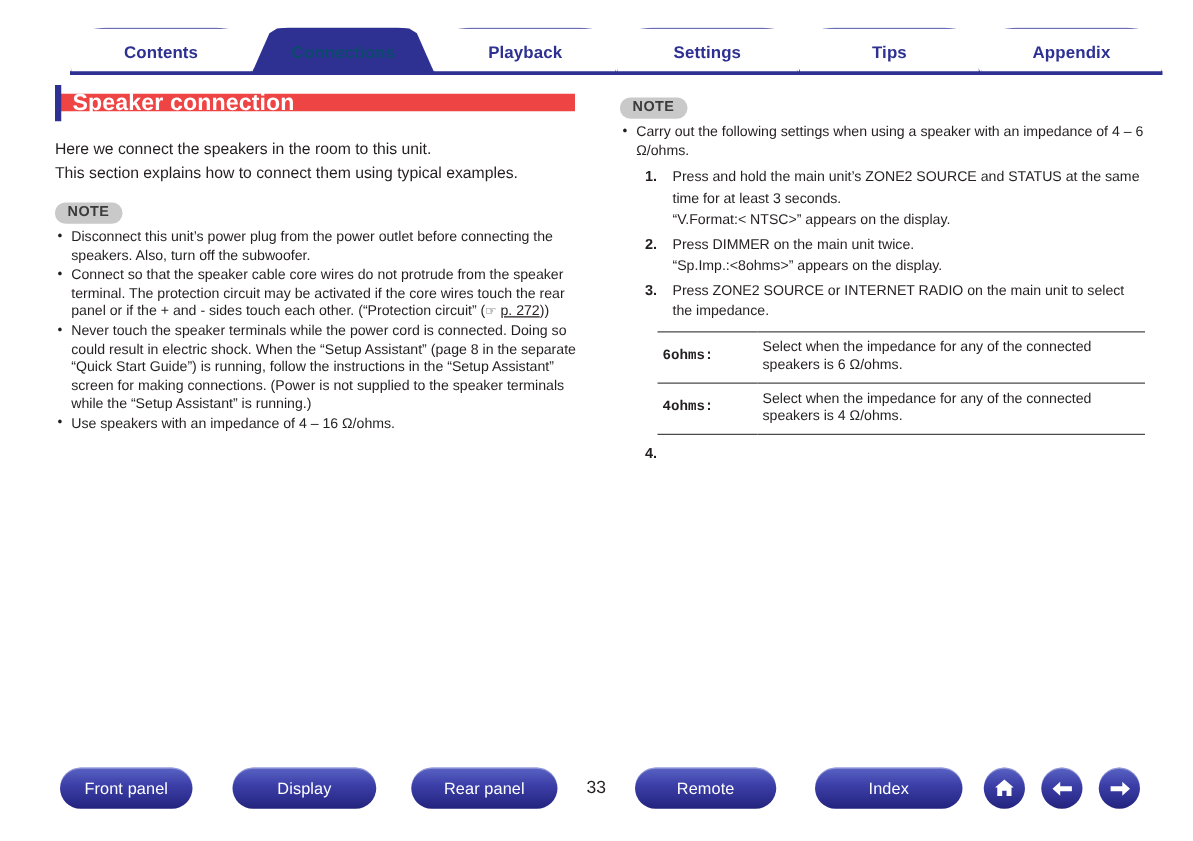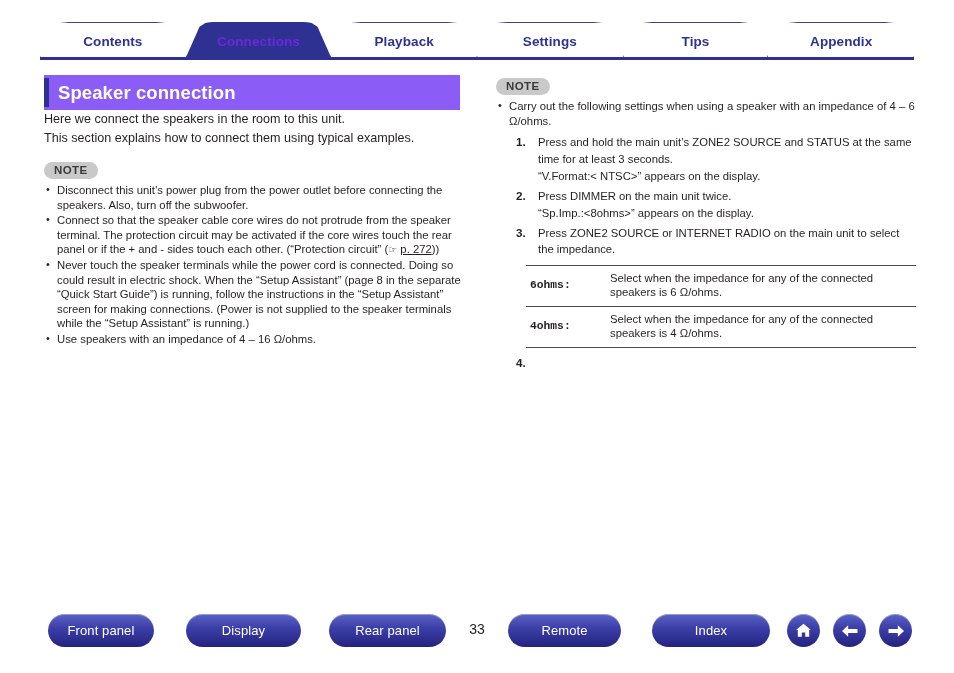--- a/index.html
+++ b/index.html
@@ -11,21 +11,21 @@
     height: 673px;
     position: relative;
     font-family: "Liberation Sans", sans-serif;
     color: #231f20;
     overflow: hidden;
   }
 
   
   .tabbar {
     position: absolute;
-    left: 40px; top: 22px;
+    left: 56px; top: 22px;
     width: 874px; height: 38px;
   }
   .tabbar-rule {
     position: absolute;
     left: 0; bottom: 0;
     width: 874px; height: 3px;
     background: #2e3192;
   }
   .tabs {
     position: absolute;
@@ -55,28 +55,28 @@
   }
   .tab .tab-label {
     position: relative;
     z-index: 2;
     font-size: 13.5px;
     font-weight: bold;
     color: #2e3192;
     letter-spacing: .1px;
     margin-top: 3px;
   }
-  .tab.active .tab-label { color: #6d28d9; }
+  .tab.active .tab-label { color: #0c4a6e; }
 
   
   .section-title {
     position: absolute;
     left: 44px; top: 75px;
-    width: 416px; height: 35px;
-    background: #8b5cf6;
+    width: 416px; height: 14px;
+    background: #ef4444;
     display: flex;
     align-items: center;
   }
   .section-title .accent {
     width: 5px;
     height: 29px;
     background: #2e3192;
     flex: 0 0 auto;
   }
   .section-title .title-text {

